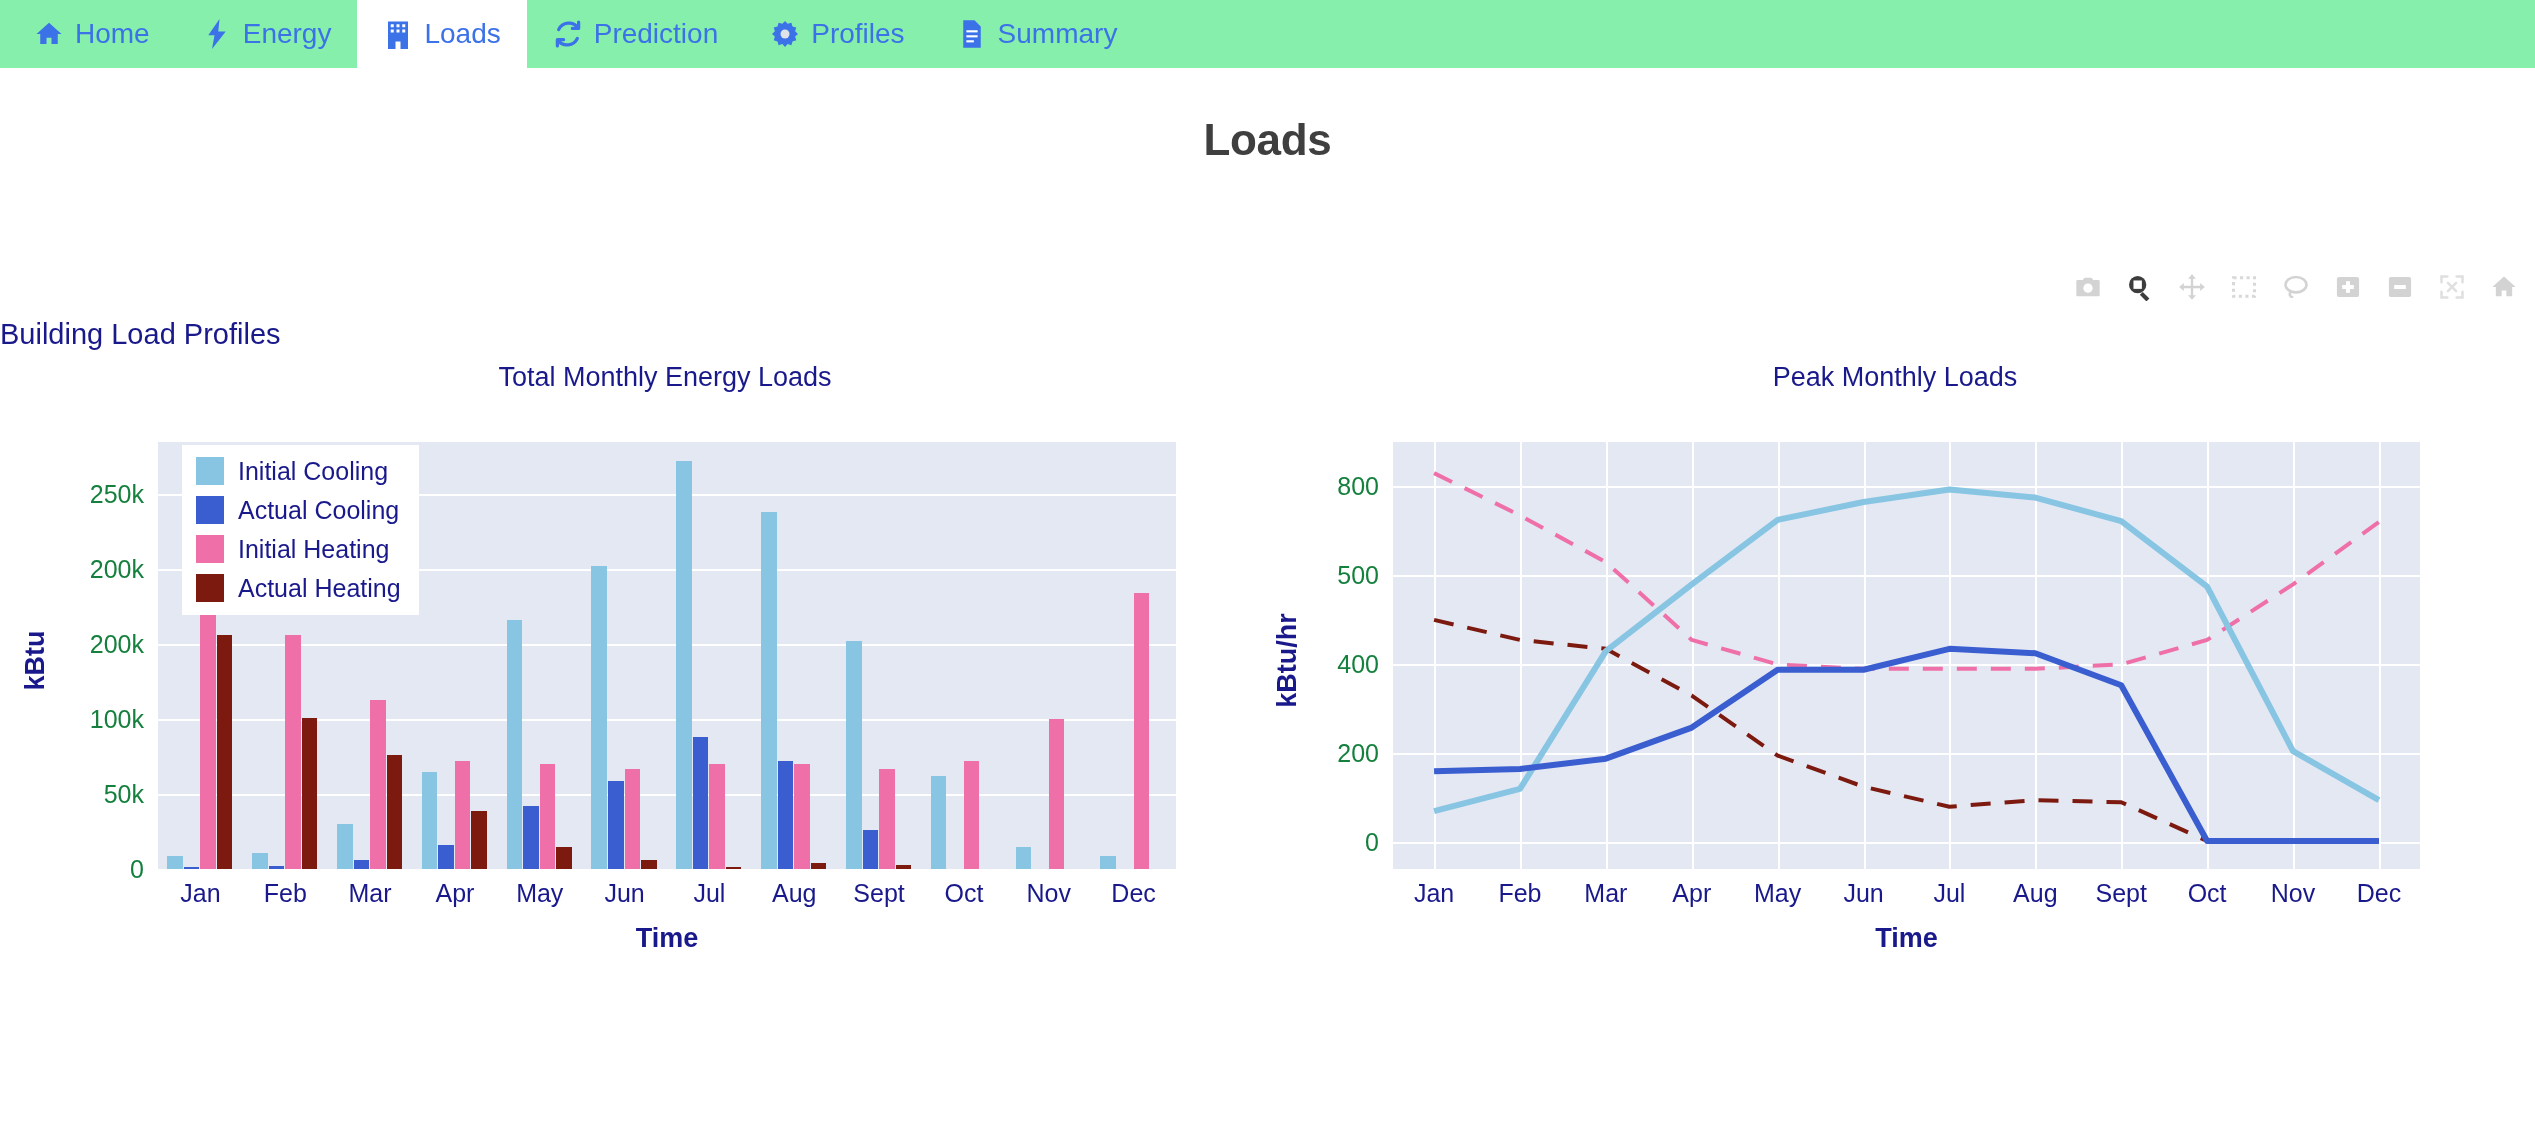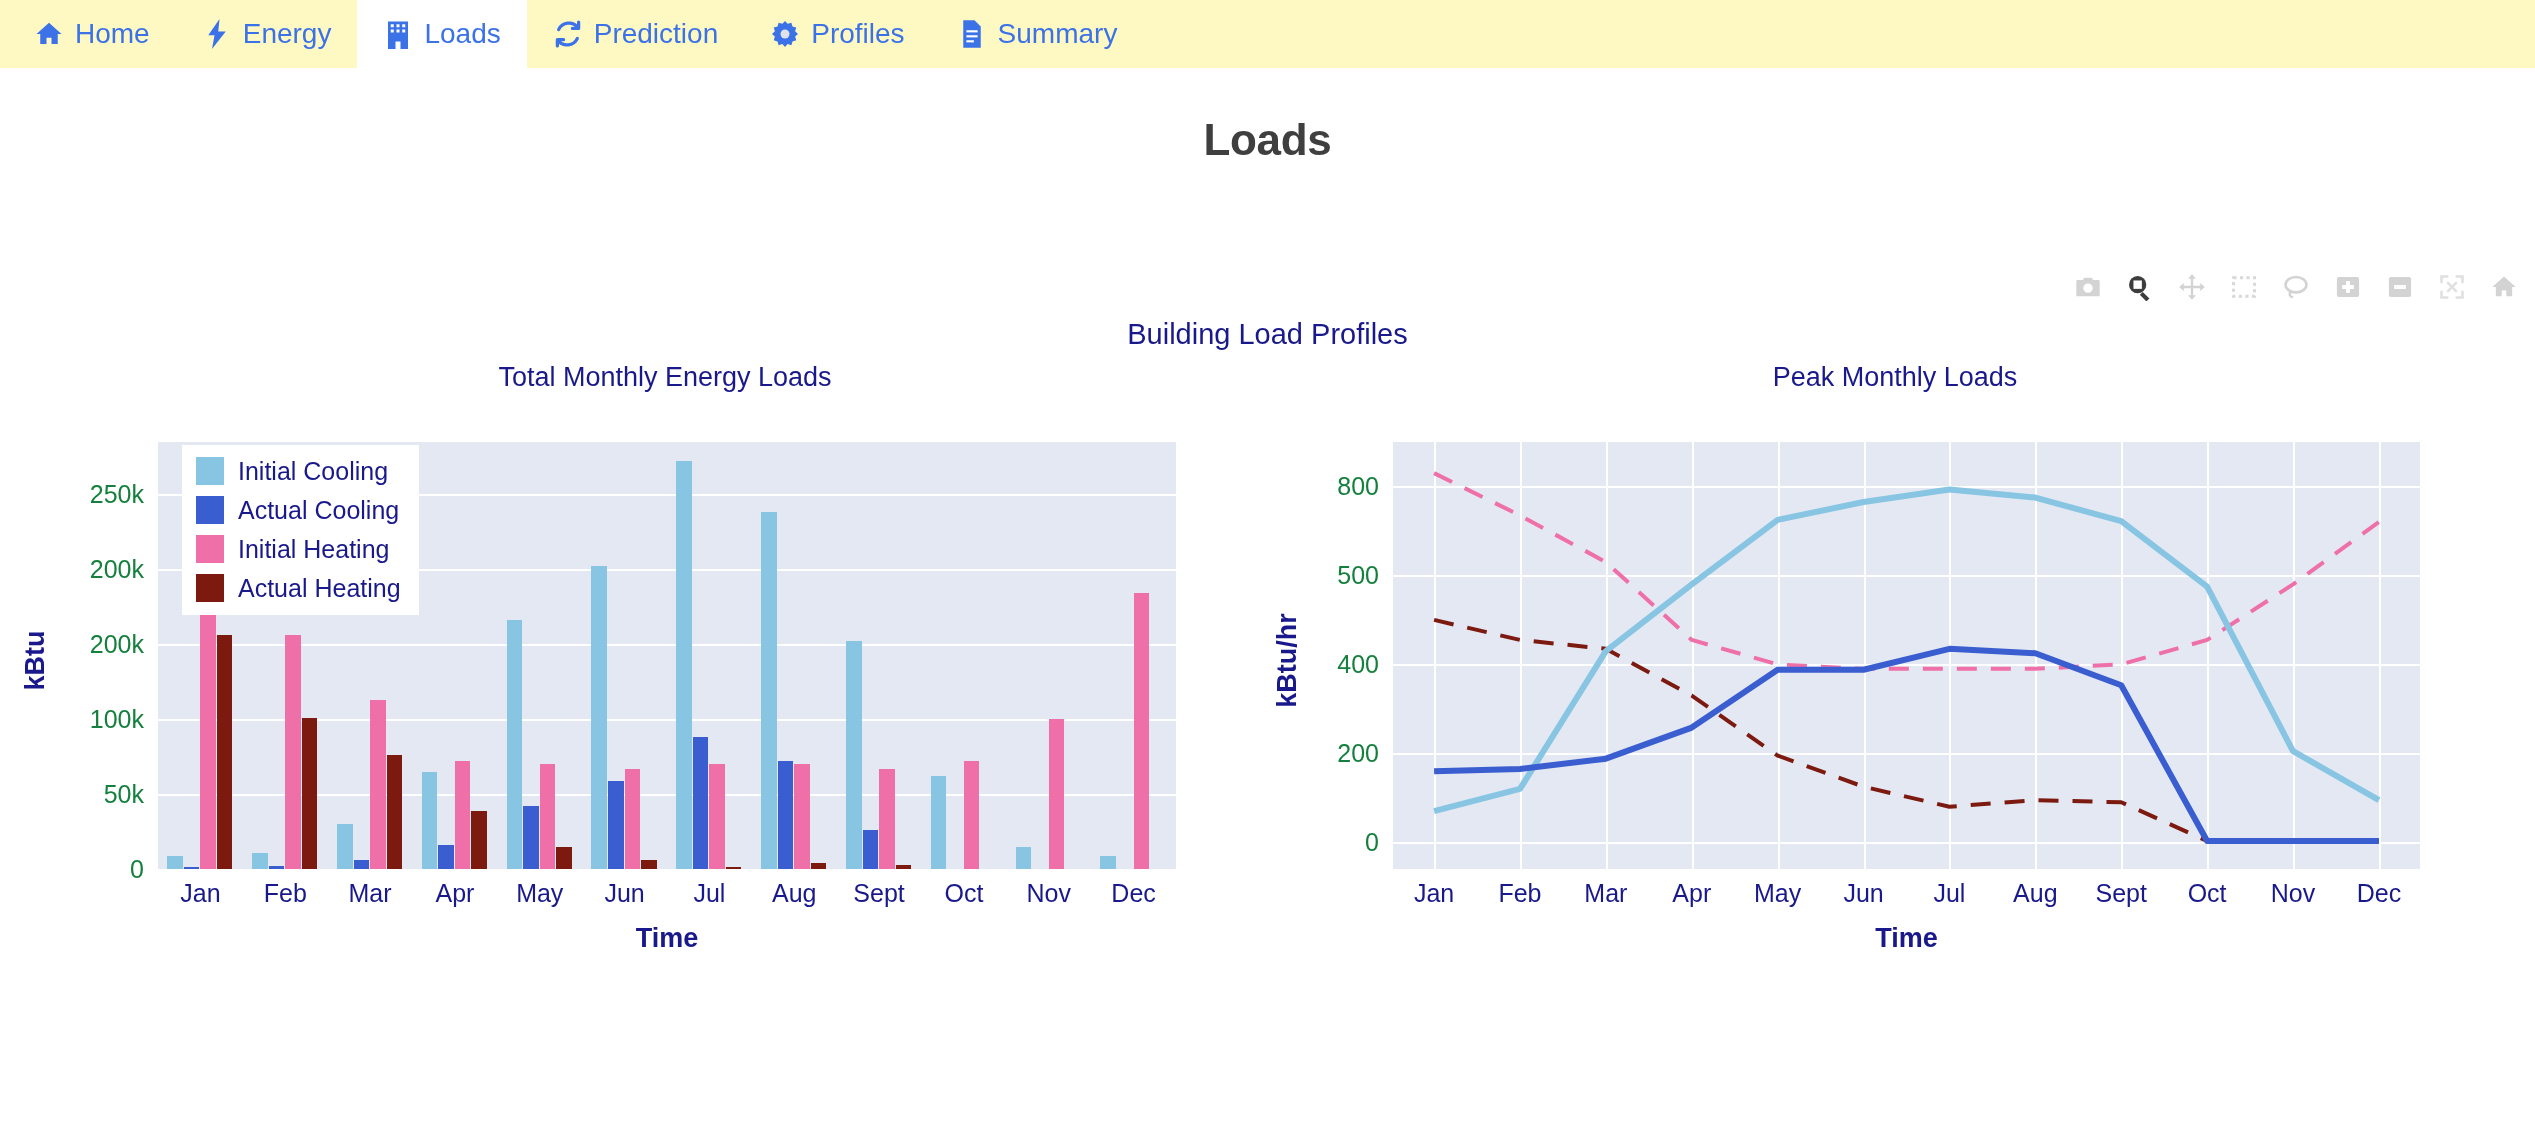--- a/index.html
+++ b/index.html
@@ -8,21 +8,21 @@
     width: 2535px; height: 1143px;
     background: #ffffff;
     font-family: "Liberation Sans", sans-serif;
     overflow: hidden;
   }
 
   
   .tabbar {
     position: absolute; top: 0; left: 0;
     width: 2535px; height: 68px;
-    background: #fef9c3;
+    background: #86efac;
     display: flex; align-items: stretch;
     padding-left: 8px;
   }
   .tab {
     display: flex; align-items: center; gap: 11px;
     padding: 0 26px;
     color: #3b72e8;
     font-size: 28px;
     font-weight: 400;
     cursor: pointer;
@@ -46,21 +46,21 @@
     position: absolute; top: 272px; left: 2073px;
     display: flex; align-items: center; gap: 22px;
   }
   .mb-btn { width: 30px; height: 30px; display: flex; align-items: center; justify-content: center; cursor: pointer; }
   .mb-btn svg { display: block; }
 
   
   .figure { position: absolute; top: 300px; left: 0; width: 2535px; height: 700px; }
   .fig-title {
     position: absolute; top: 18px; left: 0; width: 2535px;
-    text-align: center; font-size: 29px; color: #19198c; font-weight: 400;
+    font-size: 29px; color: #19198c; font-weight: 400;
   }
   .subplot-title {
     position: absolute; font-size: 27px; color: #19198c;
     text-align: center; font-weight: 400; white-space: nowrap;
   }
 
   
   .plotarea { position: absolute; background: #e3e8f3; }
   .gridline-h { position: absolute; left: 0; right: 0; height: 2px; background: #ffffff; }
   .gridline-v { position: absolute; top: 0; bottom: 0; width: 2px; background: #ffffff; }

